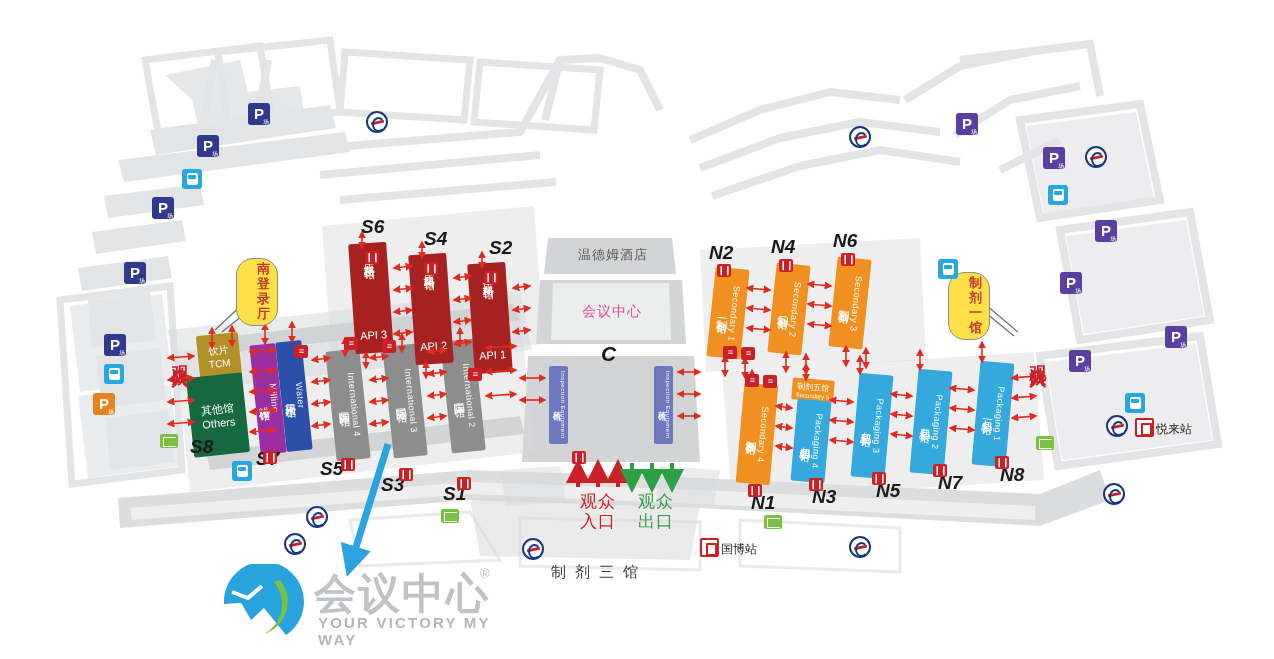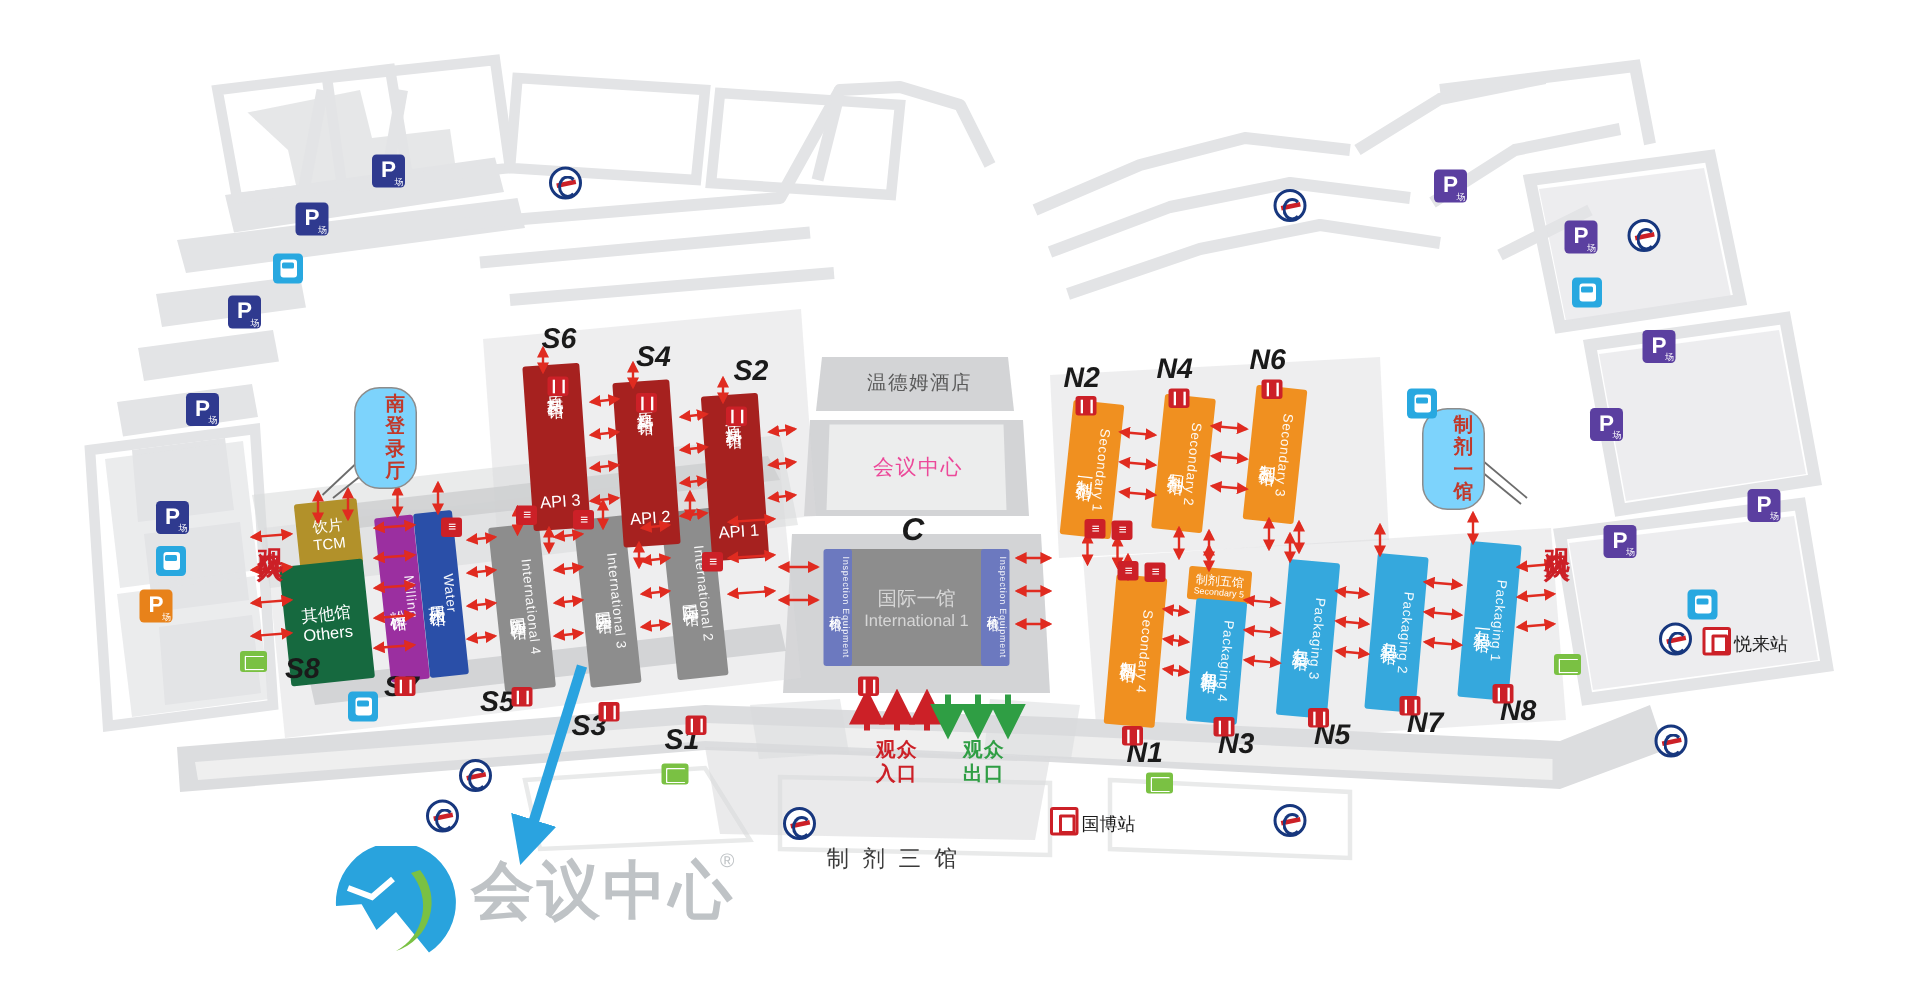--- a/index.html
+++ b/index.html
@@ -60,33 +60,33 @@
     position:absolute;
     writing-mode:vertical-rl;
     text-orientation:upright;
     font-weight:bold;
     font-size:17px;
     line-height:1.15;
     letter-spacing:2px;
   }
   .bigcjk-h {
     position:absolute;
-    font-weight:bold;
-    font-size:13px;
+    font-weight:normal;
+    font-size:17px;
     line-height:1.2;
     text-align:center;
     letter-spacing:1px;
   }
 
   
   .callout {
     position:absolute;
     border:1.4px solid #8c8c8c;
     border-radius:17px;
-    background:#7dd3fc;
+    background:#fde047;
     color:#c0392b;
     font-weight:bold;
     font-size:13px;
     line-height:1.15;
     padding:3px 20px;
     text-align:center;
     letter-spacing:1px;
   }
   .pico {
     position:absolute;
@@ -328,24 +328,20 @@
   <div class="hall" style="left:412px;top:254px;width:38px;height:110px;background:#a6211f;transform:rotate(-4deg);flex-direction:column;justify-content:flex-start;padding-top:12px;">
     <span class="vtext" style="height:72px">原料药二馆</span>
     <span class="htext" style="font-size:11px;margin-top:2px">API 2</span>
   </div>
 
   <div class="hall" style="left:471px;top:263px;width:38px;height:110px;background:#a6211f;transform:rotate(-4deg);flex-direction:column;justify-content:flex-start;padding-top:12px;">
     <span class="vtext" style="height:72px">原料药一馆</span>
     <span class="htext" style="font-size:11px;margin-top:2px">API 1</span>
   </div>
 
-  <div class="hall" style="left:553px;top:366px;width:116px;height:78px;background:#8d8d8d;flex-direction:column;">
-    <span class="htext" style="font-size:13px;color:#d6d6d6">国际一馆</span>
-    <span class="htext" style="font-size:11px;color:#d6d6d6">International 1</span>
-  </div>
   <div class="hall" style="left:549px;top:366px;width:19px;height:78px;background:#6c79bf;">
     <span class="vtext" style="font-size:8px">药机馆</span>
     <span class="vtext-en" style="font-size:6px">Inspection Equipment</span>
   </div>
   <div class="hall" style="left:654px;top:366px;width:19px;height:78px;background:#6c79bf;">
     <span class="vtext" style="font-size:8px">药机馆</span>
     <span class="vtext-en" style="font-size:6px">Inspection Equipment</span>
   </div>
 
   <div class="hall" style="left:711px;top:268px;width:34px;height:90px;background:#f09020;transform:rotate(6deg);">
@@ -642,15 +638,16 @@
   </svg>
 
   <div id="logo">
     <svg width="92" height="80" style="position:absolute;left:0;top:2px">
       <path d="M6,40 a40,40 0 1,1 62,31 L46,44 L33,56 L18,30 L34,38 Z" fill="#29a3dd"></path>
       <path d="M62,16 a34,34 0 0,1 -16,54 a34,34 0 0,0 10,-52 Z" fill="#7ac143"></path>
       <path d="M14,28 L30,34 L44,22" fill="none" stroke="#ffffff" stroke-width="4"></path>
     </svg>
     <div class="cn">会议中心</div>
     <div class="reg">®</div>
+    <div class="tag">YOUR VICTORY  MY WAY</div>
   </div>
 
 </div>
 
 </body></html>

